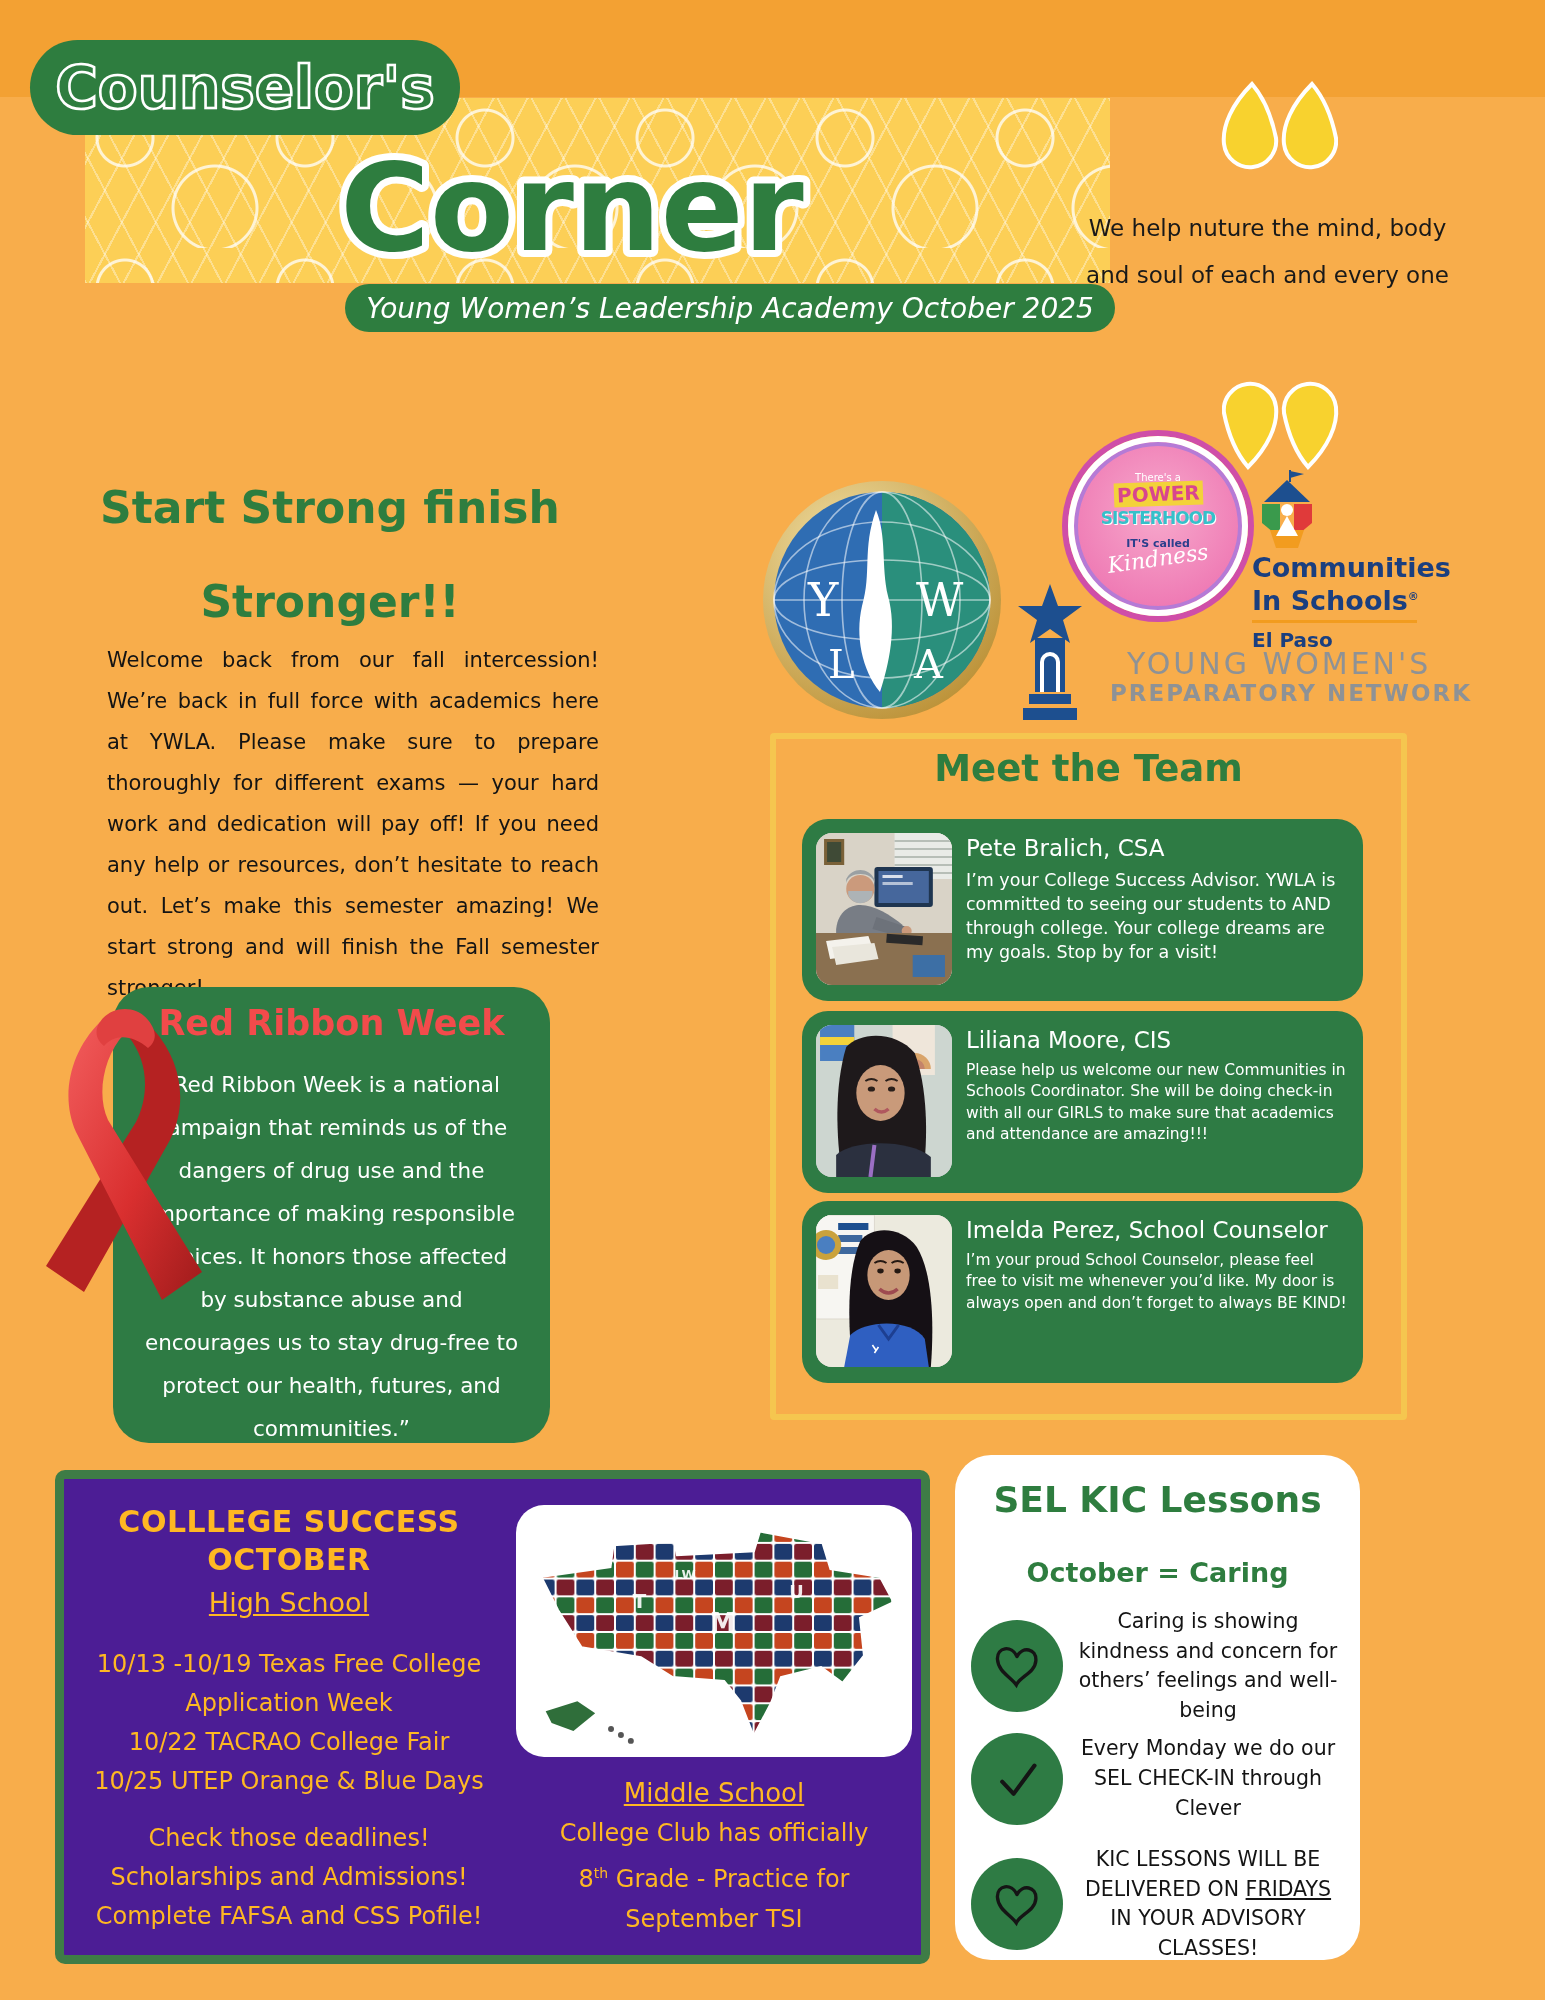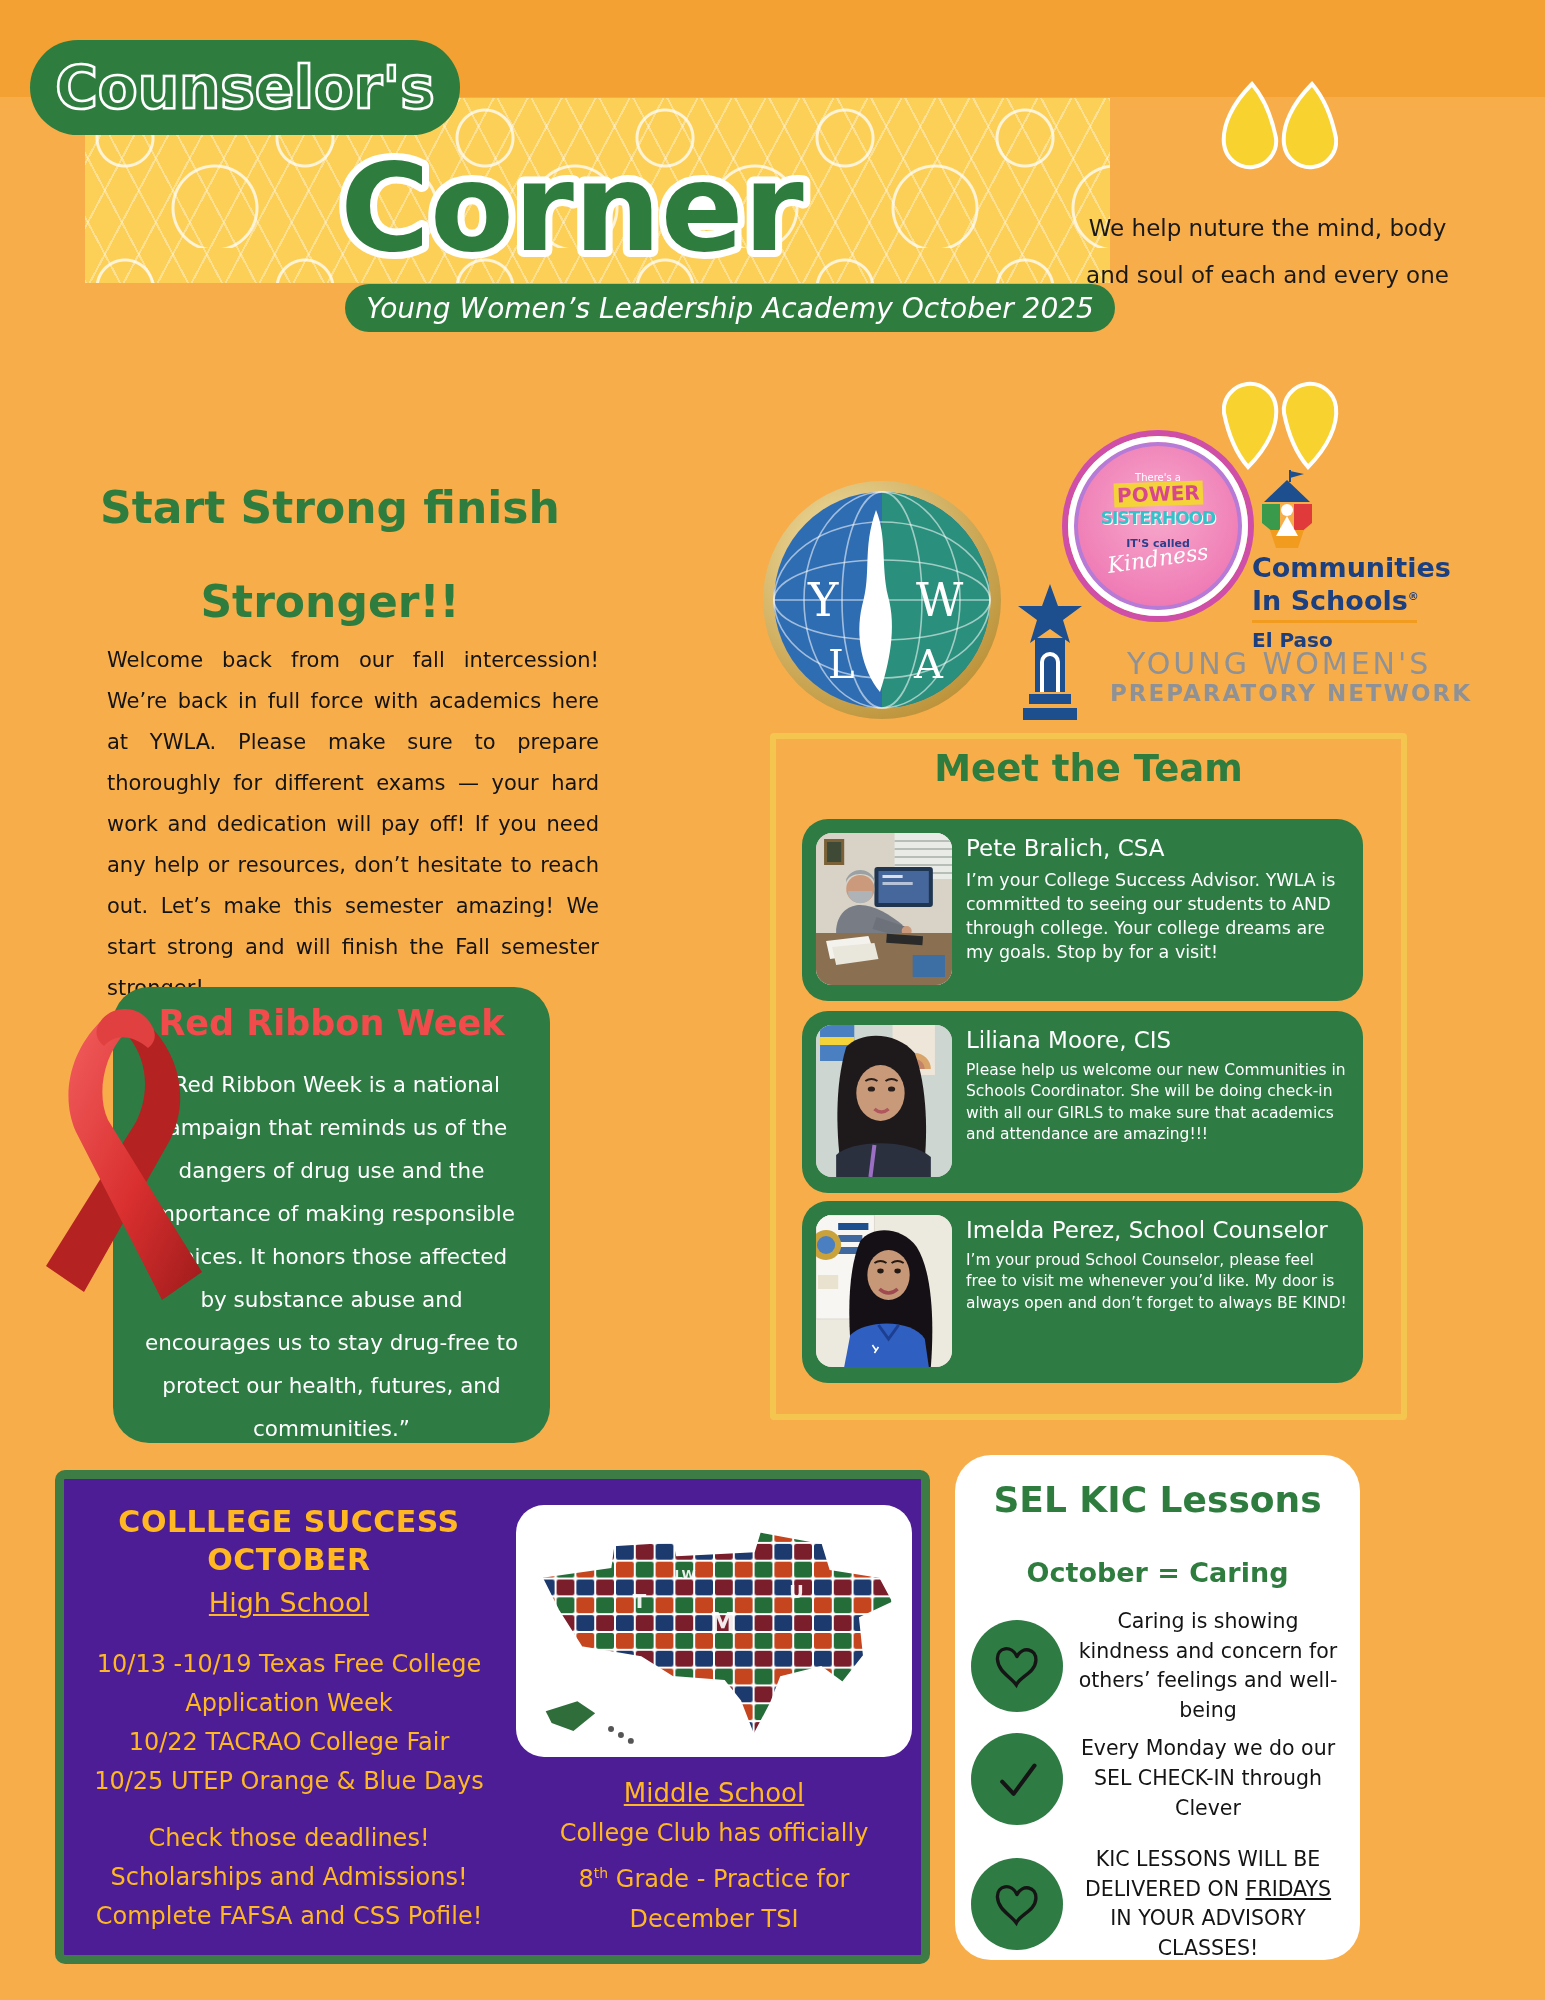--- a/index.html
+++ b/index.html
@@ -342,21 +342,21 @@
           <text x="276" y="92" font-size="18">U</text>
           <text x="160" y="72" font-size="13">LW</text>
         </g>
       </svg>
     </div>
 
     <div class="ms-col gold">
       <div class="ms-head">Middle School</div>
       <div>College Club has officially</div>
       <div><span>8</span><sup>th</sup><span> Grade - Practice for</span></div>
-      <div>December TSI</div>
+      <div>September TSI</div>
     </div>
   </div>
 
   <div class="abs sel-box">
     <div class="sel-title">SEL KIC Lessons</div>
     <div class="sel-sub">October = Caring</div>
 
     <div class="sel-row" style="top:152px;">
       <div class="sel-circle">
         <svg width="62" height="62" viewBox="0 0 92 92">

